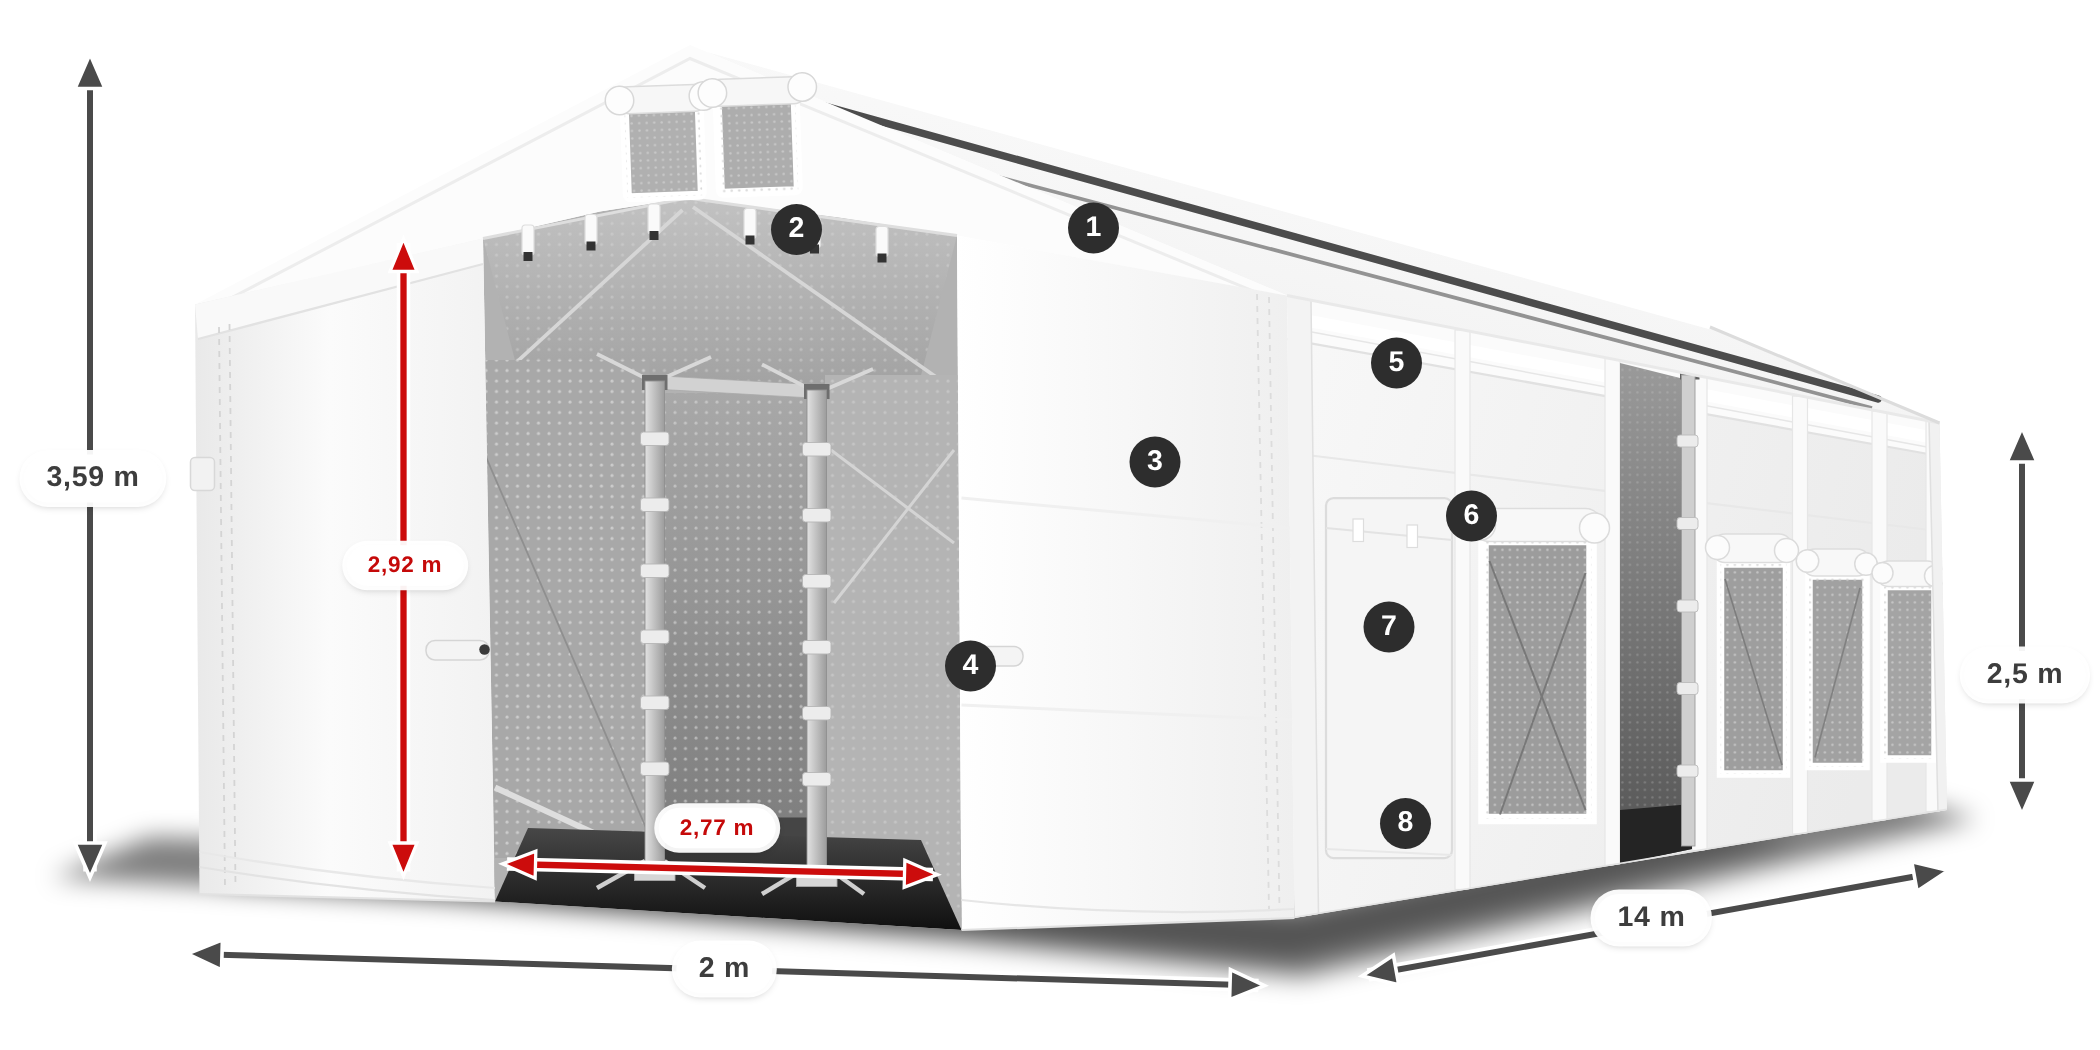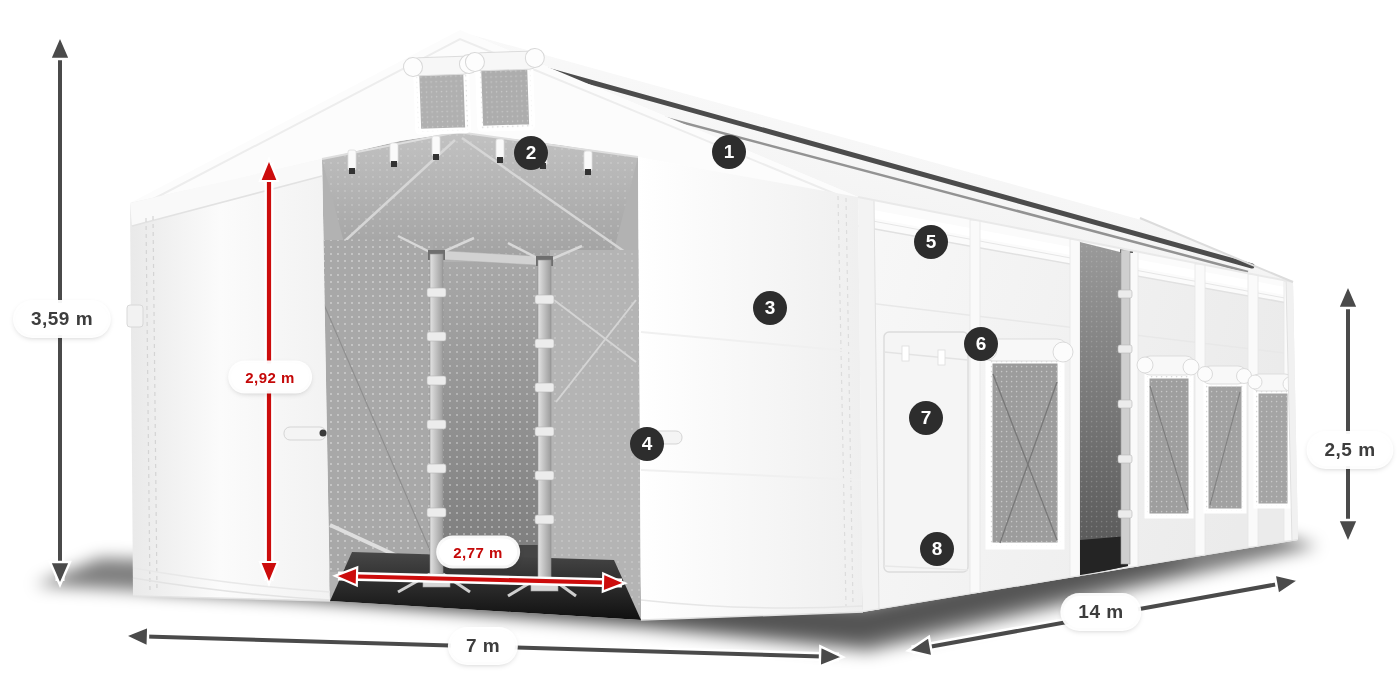--- a/index.html
+++ b/index.html
@@ -329,21 +329,21 @@
     <g>
       <line x1="1348" y1="289" x2="1348" y2="539" stroke="#ffffff" stroke-width="9"></line>
       <line x1="1348" y1="289" x2="1348" y2="539" stroke="#4a4a4a" stroke-width="4" marker-start="url(#mDark)" marker-end="url(#mDark)"></line>
     </g>
   </g>
 </svg>
 
 <div class="dim-pill dim-dark" style="left:62px;top:319px;">3,59 m</div>
 <div class="dim-pill dim-red" style="left:270px;top:377px;">2,92 m</div>
 <div class="dim-pill dim-red" style="left:478px;top:552px;">2,77 m</div>
-<div class="dim-pill dim-dark" style="left:483px;top:646px;">7 m</div>
+<div class="dim-pill dim-dark" style="left:483px;top:646px;">2 m</div>
 <div class="dim-pill dim-dark" style="left:1101px;top:612px;">14 m</div>
 <div class="dim-pill dim-dark" style="left:1350px;top:412px;margin-top:38px;">2,5 m</div>
 
 <div class="badge" style="left:729px;top:152px;">1</div>
 <div class="badge" style="left:531px;top:153px;">2</div>
 <div class="badge" style="left:770px;top:308px;">3</div>
 <div class="badge" style="left:647px;top:444px;">4</div>
 <div class="badge" style="left:931px;top:242px;">5</div>
 <div class="badge" style="left:981px;top:344px;">6</div>
 <div class="badge" style="left:926px;top:418px;">7</div>

